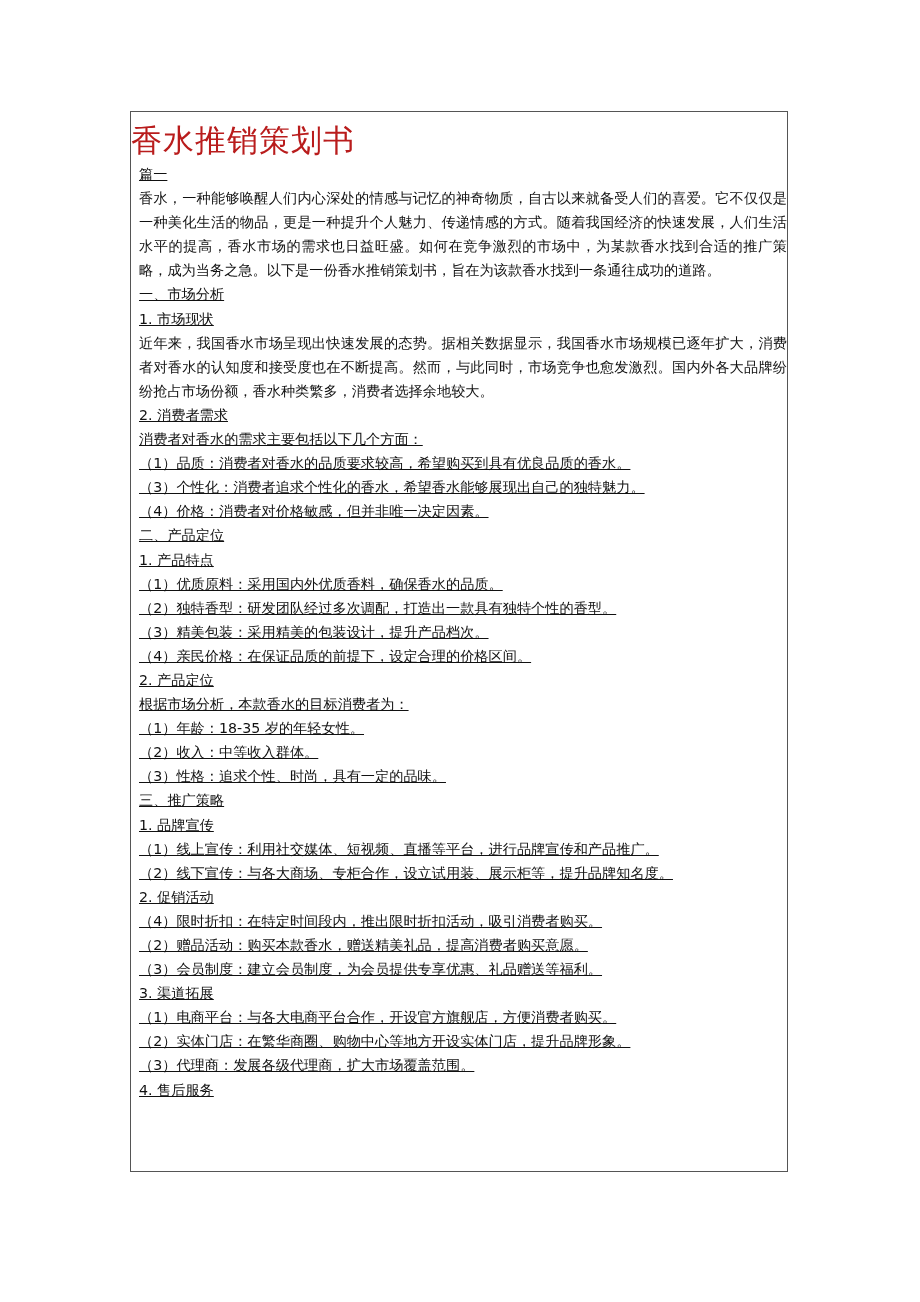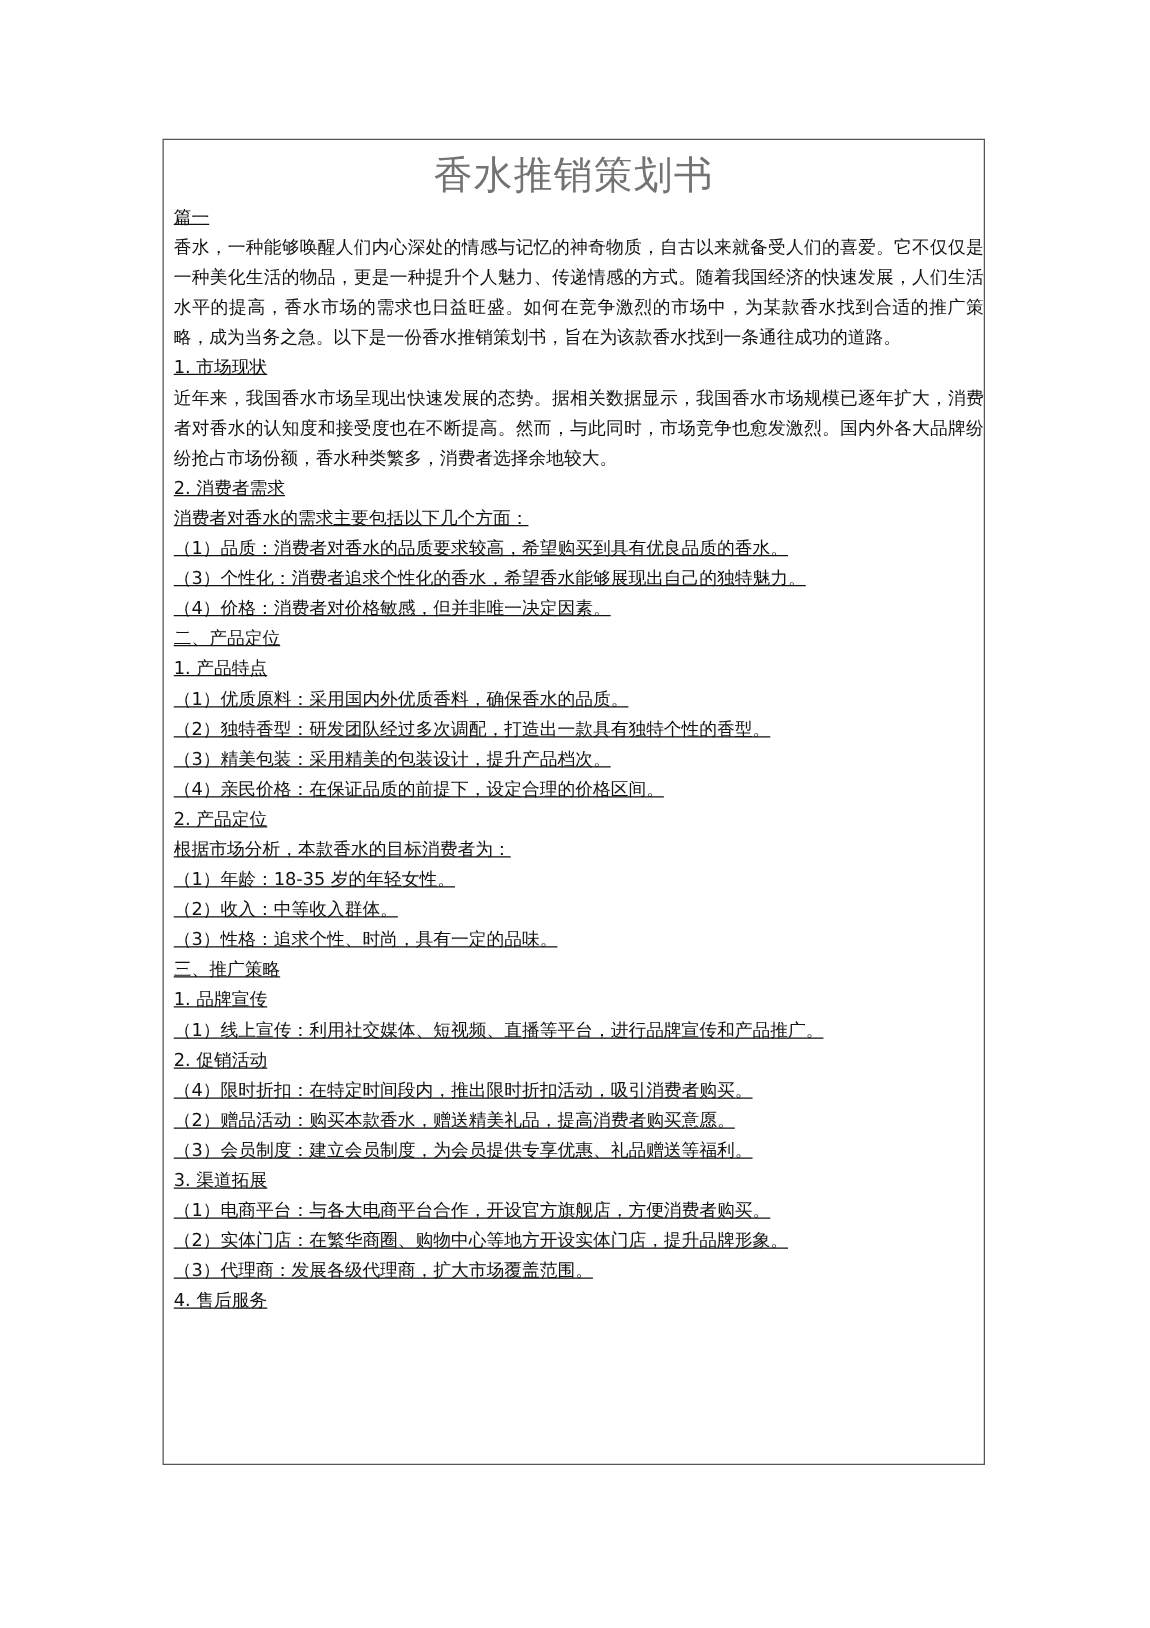--- a/index.html
+++ b/index.html
@@ -22,25 +22,25 @@
       width: 658px;
       height: 1061px;
       border: 1px solid #555555;
       box-sizing: border-box;
     }
     .title {
       position: absolute;
       left: 0;
       top: 8px;
       width: 100%;
-      text-align: center;
+      text-align: left;
       font-size: 31px;
       line-height: 40px;
       font-family: "DejaVu Sans", sans-serif;
-      color: #737373;
+      color: #b91c1c;
       letter-spacing: 1px;
     }
     .content {
       position: absolute;
       left: 8px;
       top: 50px;
       width: 648px;
     }
     .line {
       font-size: 14.2px;
@@ -62,20 +62,21 @@
 </head>
 <body>
 
 <div class="page-box">
   <div class="title">香水推销策划书</div>
 
   <div class="content">
     <div class="line">篇一</div>
     <div class="para">香水，一种能够唤醒人们内心深处的情感与记忆的神奇物质，自古以来就备受人们的喜爱。它不仅仅是一种美化生活的物品，更是一种提升个人魅力、传递情感的方式。随着我国经济的快速发展，人们生活水平的提高，香水市场的需求也日益旺盛。如何在竞争激烈的市场中，为某款香水找到合适的推广策略，成为当务之急。以下是一份香水推销策划书，旨在为该款香水找到一条通往成功的道路。</div>
 
+    <div class="line">一、市场分析</div>
     <div class="line">1. 市场现状</div>
     <div class="para">近年来，我国香水市场呈现出快速发展的态势。据相关数据显示，我国香水市场规模已逐年扩大，消费者对香水的认知度和接受度也在不断提高。然而，与此同时，市场竞争也愈发激烈。国内外各大品牌纷纷抢占市场份额，香水种类繁多，消费者选择余地较大。</div>
     <div class="line">2. 消费者需求</div>
     <div class="line">消费者对香水的需求主要包括以下几个方面：</div>
     <div class="line item">（1）品质：消费者对香水的品质要求较高，希望购买到具有优良品质的香水。</div>
     <div class="line item">（3）个性化：消费者追求个性化的香水，希望香水能够展现出自己的独特魅力。</div>
     <div class="line item">（4）价格：消费者对价格敏感，但并非唯一决定因素。</div>
 
     <div class="line">二、产品定位</div>
     <div class="line">1. 产品特点</div>
@@ -85,20 +86,21 @@
     <div class="line item">（4）亲民价格：在保证品质的前提下，设定合理的价格区间。</div>
     <div class="line">2. 产品定位</div>
     <div class="line">根据市场分析，本款香水的目标消费者为：</div>
     <div class="line item">（1）年龄：18-35 岁的年轻女性。</div>
     <div class="line item">（2）收入：中等收入群体。</div>
     <div class="line item">（3）性格：追求个性、时尚，具有一定的品味。</div>
 
     <div class="line">三、推广策略</div>
     <div class="line">1. 品牌宣传</div>
     <div class="line item">（1）线上宣传：利用社交媒体、短视频、直播等平台，进行品牌宣传和产品推广。</div>
+    <div class="line item">（2）线下宣传：与各大商场、专柜合作，设立试用装、展示柜等，提升品牌知名度。</div>
     <div class="line">2. 促销活动</div>
     <div class="line item">（4）限时折扣：在特定时间段内，推出限时折扣活动，吸引消费者购买。</div>
     <div class="line item">（2）赠品活动：购买本款香水，赠送精美礼品，提高消费者购买意愿。</div>
     <div class="line item">（3）会员制度：建立会员制度，为会员提供专享优惠、礼品赠送等福利。</div>
     <div class="line">3. 渠道拓展</div>
     <div class="line item">（1）电商平台：与各大电商平台合作，开设官方旗舰店，方便消费者购买。</div>
     <div class="line item">（2）实体门店：在繁华商圈、购物中心等地方开设实体门店，提升品牌形象。</div>
     <div class="line item">（3）代理商：发展各级代理商，扩大市场覆盖范围。</div>
     <div class="line">4. 售后服务</div>
   </div>

